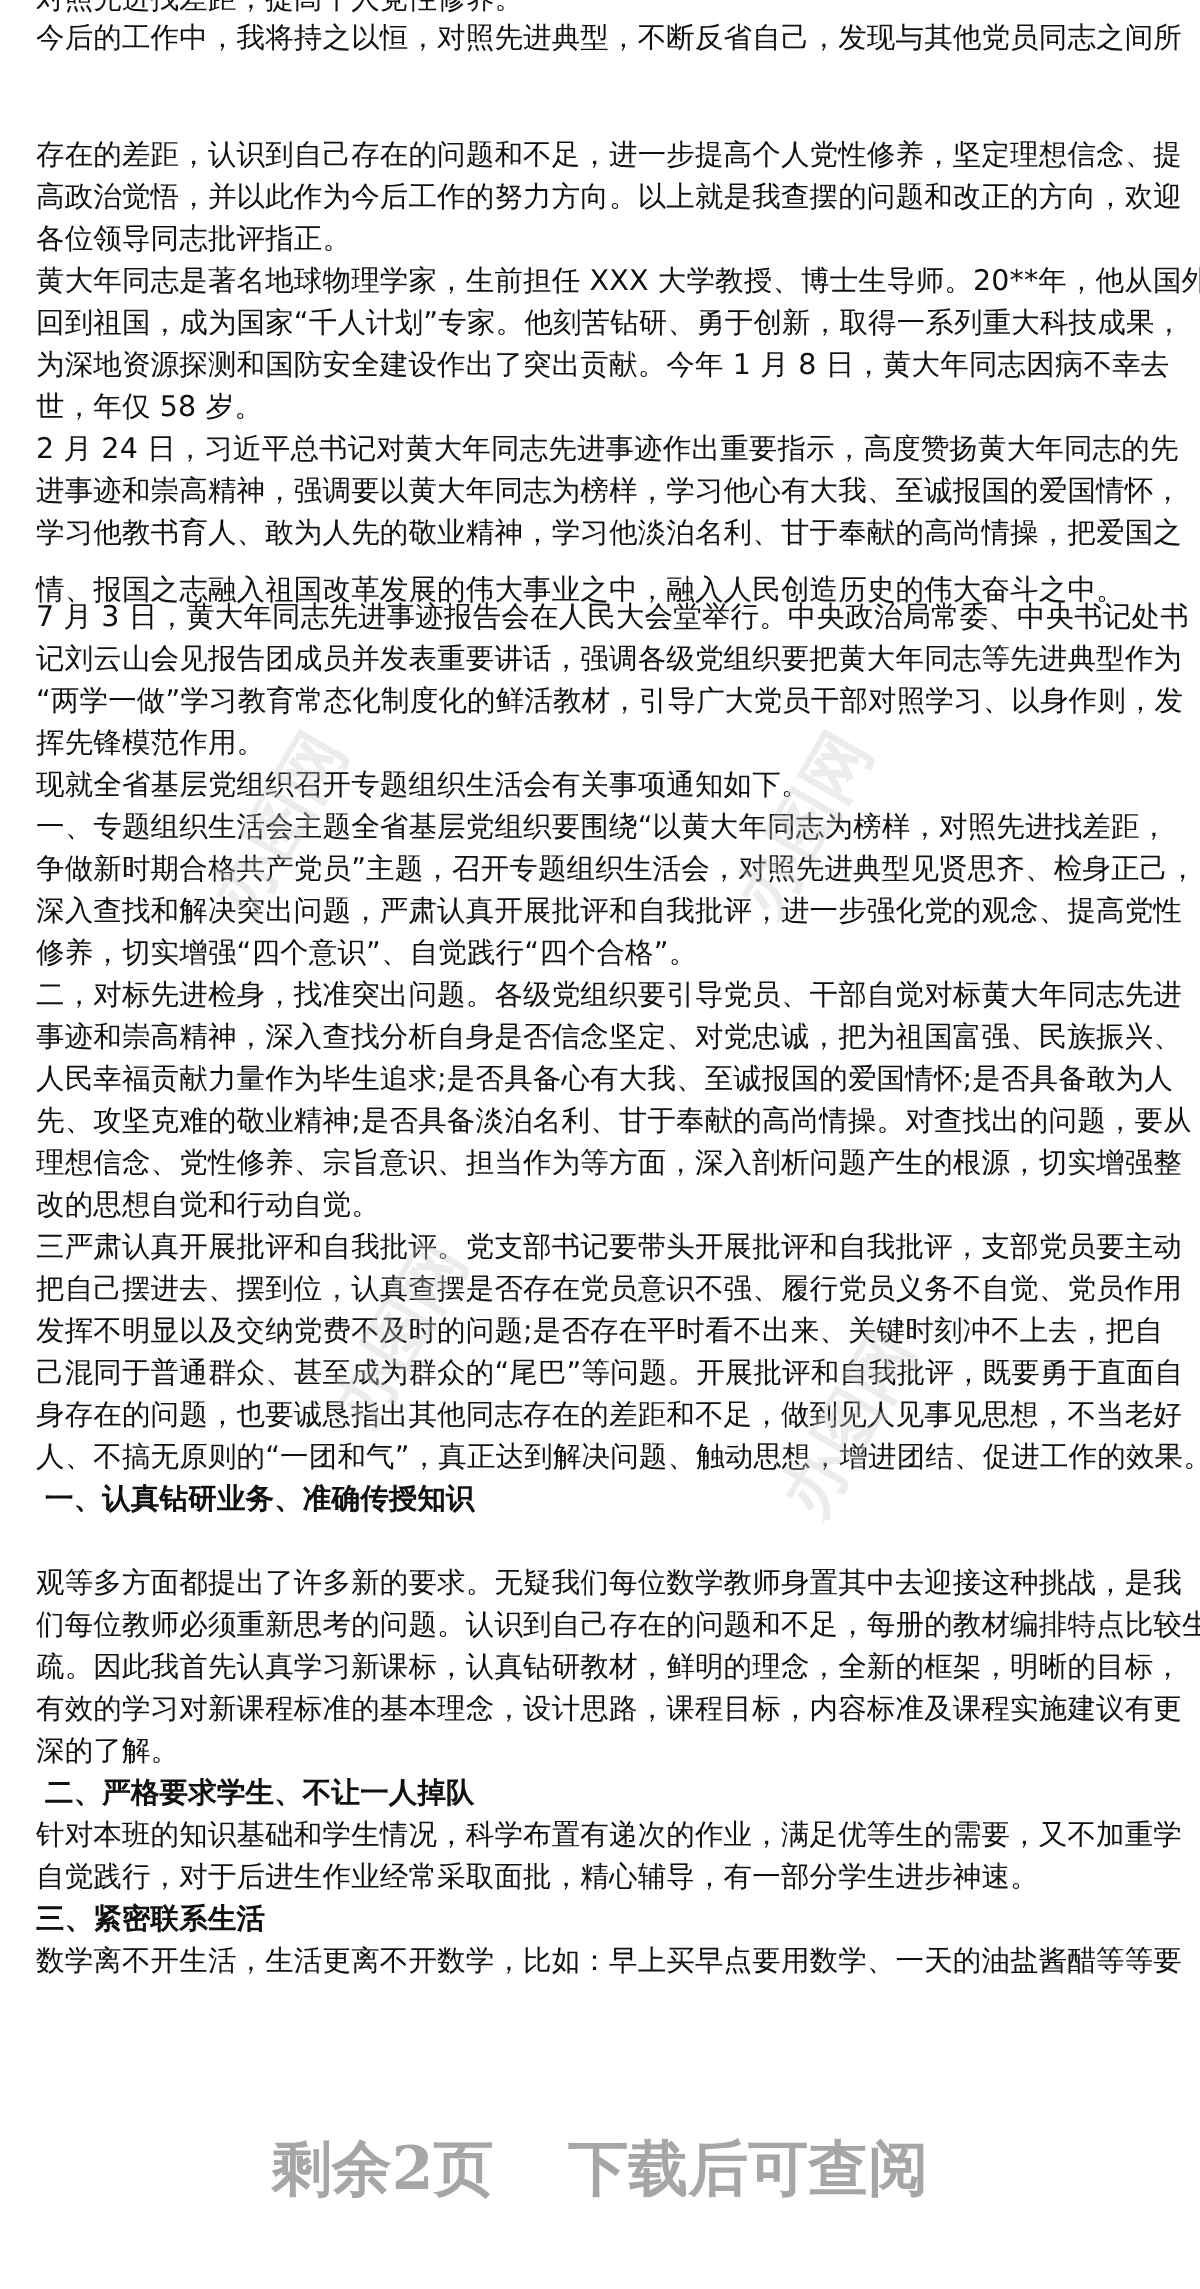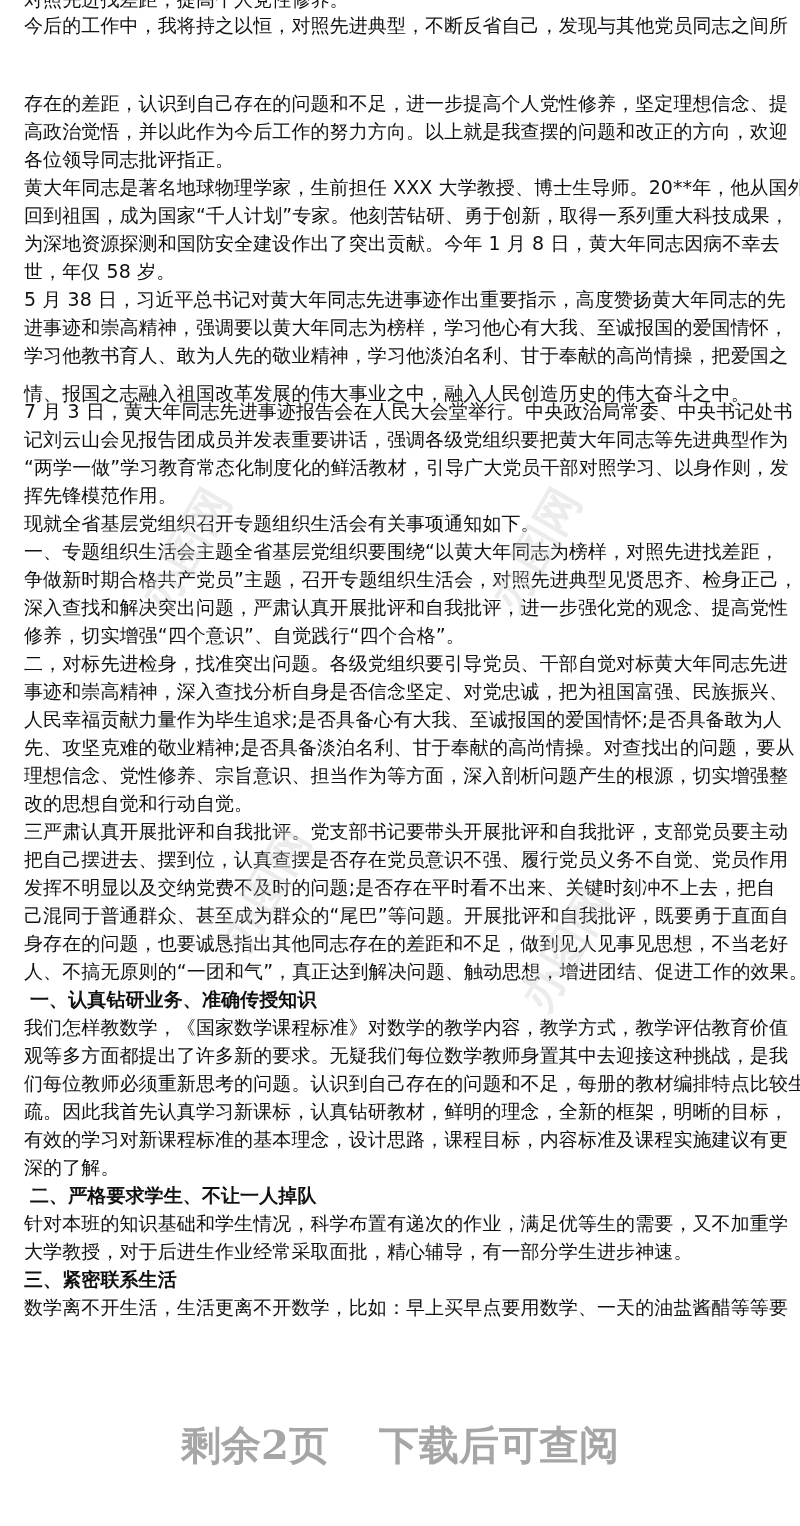--- a/index.html
+++ b/index.html
@@ -23,21 +23,21 @@
 <div class="page">
   <div class="line cut">对照先进找差距，提高个人党性修养。</div>
   <div class="line" style="top:12px">今后的工作中，我将持之以恒，对照先进典型，不断反省自己，发现与其他党员同志之间所</div>
   <div class="line" style="top:90px">存在的差距，认识到自己存在的问题和不足，进一步提高个人党性修养，坚定理想信念、提</div>
   <div class="line" style="top:118px">高政治觉悟，并以此作为今后工作的努力方向。以上就是我查摆的问题和改正的方向，欢迎</div>
   <div class="line" style="top:146px">各位领导同志批评指正。</div>
   <div class="line" style="top:174px">黄大年同志是著名地球物理学家，生前担任 XXX 大学教授、博士生导师。20**年，他从国外</div>
   <div class="line" style="top:202px">回到祖国，成为国家“千人计划”专家。他刻苦钻研、勇于创新，取得一系列重大科技成果，</div>
   <div class="line" style="top:230px">为深地资源探测和国防安全建设作出了突出贡献。今年 1 月 8 日，黄大年同志因病不幸去</div>
   <div class="line" style="top:258px">世，年仅 58 岁。</div>
-  <div class="line" style="top:286px">5 月 38 日，习近平总书记对黄大年同志先进事迹作出重要指示，高度赞扬黄大年同志的先</div>
+  <div class="line" style="top:286px">2 月 24 日，习近平总书记对黄大年同志先进事迹作出重要指示，高度赞扬黄大年同志的先</div>
   <div class="line" style="top:314px">进事迹和崇高精神，强调要以黄大年同志为榜样，学习他心有大我、至诚报国的爱国情怀，</div>
   <div class="line" style="top:342px">学习他教书育人、敢为人先的敬业精神，学习他淡泊名利、甘于奉献的高尚情操，把爱国之</div>
   <div class="line" style="top:380px">情、报国之志融入祖国改革发展的伟大事业之中，融入人民创造历史的伟大奋斗之中。</div>
   <div class="line" style="top:398px">7 月 3 日，黄大年同志先进事迹报告会在人民大会堂举行。中央政治局常委、中央书记处书</div>
   <div class="line" style="top:426px">记刘云山会见报告团成员并发表重要讲话，强调各级党组织要把黄大年同志等先进典型作为</div>
   <div class="line" style="top:454px">“两学一做”学习教育常态化制度化的鲜活教材，引导广大党员干部对照学习、以身作则，发</div>
   <div class="line" style="top:482px">挥先锋模范作用。</div>
   <div class="line" style="top:510px">现就全省基层党组织召开专题组织生活会有关事项通知如下。</div>
   <div class="line" style="top:538px">一、专题组织生活会主题全省基层党组织要围绕“以黄大年同志为榜样，对照先进找差距，</div>
   <div class="line" style="top:566px">争做新时期合格共产党员”主题，召开专题组织生活会，对照先进典型见贤思齐、检身正己，</div>
@@ -49,29 +49,28 @@
   <div class="line" style="top:734px">先、攻坚克难的敬业精神;是否具备淡泊名利、甘于奉献的高尚情操。对查找出的问题，要从</div>
   <div class="line" style="top:762px">理想信念、党性修养、宗旨意识、担当作为等方面，深入剖析问题产生的根源，切实增强整</div>
   <div class="line" style="top:790px">改的思想自觉和行动自觉。</div>
   <div class="line" style="top:818px">三严肃认真开展批评和自我批评。党支部书记要带头开展批评和自我批评，支部党员要主动</div>
   <div class="line" style="top:846px">把自己摆进去、摆到位，认真查摆是否存在党员意识不强、履行党员义务不自觉、党员作用</div>
   <div class="line" style="top:874px">发挥不明显以及交纳党费不及时的问题;是否存在平时看不出来、关键时刻冲不上去，把自</div>
   <div class="line" style="top:902px">己混同于普通群众、甚至成为群众的“尾巴”等问题。开展批评和自我批评，既要勇于直面自</div>
   <div class="line" style="top:930px">身存在的问题，也要诚恳指出其他同志存在的差距和不足，做到见人见事见思想，不当老好</div>
   <div class="line" style="top:958px">人、不搞无原则的“一团和气”，真正达到解决问题、触动思想，增进团结、促进工作的效果。</div>
   <div class="line heading indent" style="top:986px">一、认真钻研业务、准确传授知识</div>
-  <div class="line" style="top:1014px">我们怎样教数学，《国家数学课程标准》对数学的教学内容，教学方式，教学评估教育价值</div>
   <div class="line" style="top:1042px">观等多方面都提出了许多新的要求。无疑我们每位数学教师身置其中去迎接这种挑战，是我</div>
   <div class="line" style="top:1070px">们每位教师必须重新思考的问题。认识到自己存在的问题和不足，每册的教材编排特点比较生</div>
   <div class="line" style="top:1098px">疏。因此我首先认真学习新课标，认真钻研教材，鲜明的理念，全新的框架，明晰的目标，</div>
   <div class="line" style="top:1126px">有效的学习对新课程标准的基本理念，设计思路，课程目标，内容标准及课程实施建议有更</div>
   <div class="line" style="top:1154px">深的了解。</div>
   <div class="line heading indent" style="top:1182px">二、严格要求学生、不让一人掉队</div>
   <div class="line" style="top:1210px">针对本班的知识基础和学生情况，科学布置有递次的作业，满足优等生的需要，又不加重学</div>
-  <div class="line" style="top:1238px">大学教授，对于后进生作业经常采取面批，精心辅导，有一部分学生进步神速。</div>
+  <div class="line" style="top:1238px">自觉践行，对于后进生作业经常采取面批，精心辅导，有一部分学生进步神速。</div>
   <div class="line heading" style="top:1266px">三、紧密联系生活</div>
   <div class="line" style="top:1294px">数学离不开生活，生活更离不开数学，比如：早上买早点要用数学、一天的油盐酱醋等等要</div>
 
   <div class="wm" style="left:120px; top:520px">办图网</div>
   <div class="wm" style="left:470px; top:520px">办图网</div>
   <div class="wm" style="left:200px; top:860px">办图网</div>
   <div class="wm" style="left:500px; top:920px">办图网</div>
 
   <div class="footer">
     <span>剩余2页</span>

